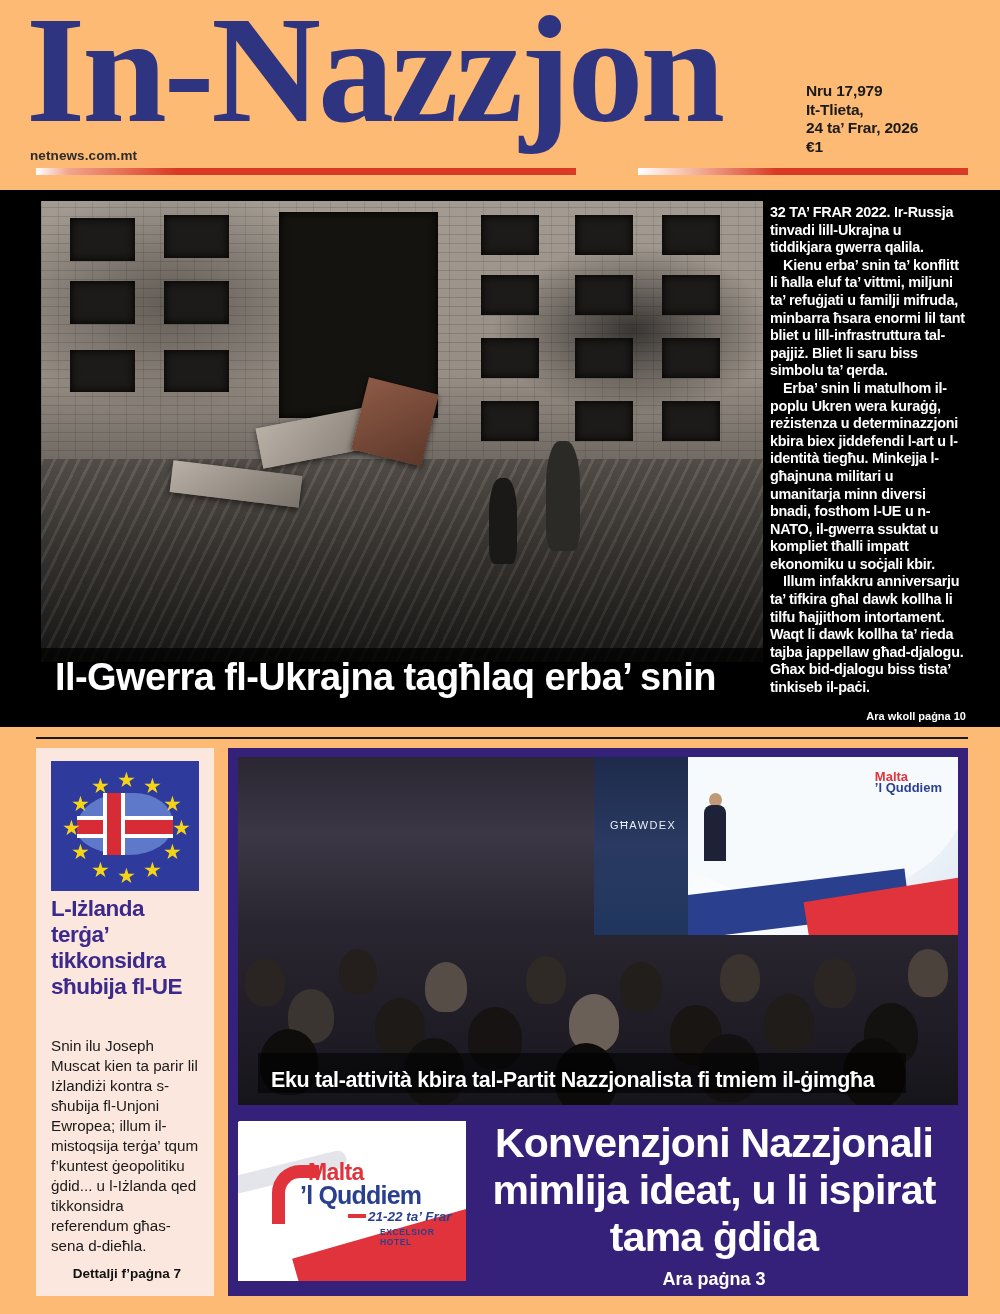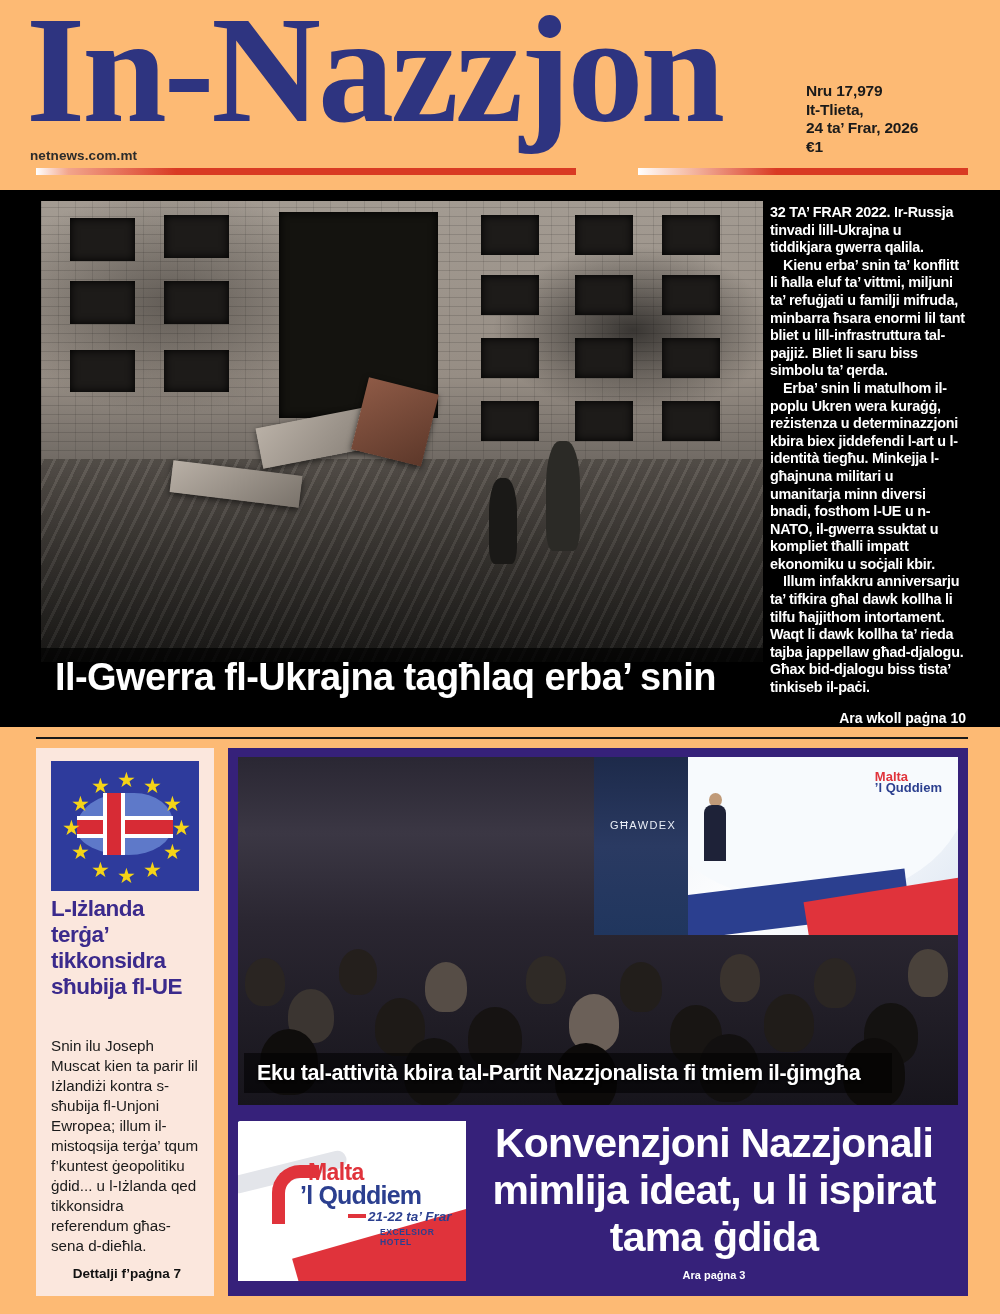--- a/index.html
+++ b/index.html
@@ -89,21 +89,21 @@
   .lead-side{
     position:absolute;left:770px;top:14px;width:196px;height:500px;
     color:#fff;
   }
   .lead-side p{
     margin:0;font-size:14.4px;line-height:17.6px;font-weight:700;
     letter-spacing:-0.25px;
   }
   .lead-side p.ind{text-indent:13px;}
   .lead-side .seealso{
-    margin-top:13px;text-align:right;font-size:14px;font-weight:700;
+    margin-top:13px;text-align:right;font-size:11px;font-weight:700;
   }
 
   
   .divider{position:absolute;left:36px;top:737px;width:932px;height:2px;background:#1a1a1a;}
 
   
   .side-col{
     position:absolute;left:36px;top:748px;width:178px;height:548px;
     background:#fbe7dd;
   }
@@ -181,22 +181,22 @@
   .speaker{
     position:absolute;left:466px;top:48px;width:22px;height:56px;
     background:#1e2238;border-radius:8px 8px 0 0;
   }
   .speaker-head{position:absolute;left:471px;top:36px;width:13px;height:14px;border-radius:50%;background:#c09a78;}
   .crowd{
     position:absolute;left:0;bottom:0;width:100%;height:64%;
   }
   .head{position:absolute;border-radius:50% 50% 42% 42%;}
   .conv-caption{
-    position:absolute;left:6px;top:296px;width:648px;height:40px;
-    background:rgba(0,0,0,.55);display:flex;align-items:center;
+    position:absolute;left:20px;top:296px;width:648px;height:40px;
+    background:rgba(0,0,0,.55);display:flex;align-items:flex-end;
   }
   .conv-caption span{
     font-size:21.5px;font-weight:700;color:#fff;padding-left:13px;
     letter-spacing:-0.4px;white-space:nowrap;
     text-shadow:0 1px 3px rgba(0,0,0,.95);
   }
   .promo-card{
     position:absolute;left:10px;top:373px;width:228px;height:160px;
     background:#fff;overflow:hidden;
   }
@@ -218,21 +218,21 @@
 
   .conv-head-wrap{
     position:absolute;left:246px;top:372px;width:480px;
     text-align:center;color:#fff;
   }
   .conv-head{
     font-size:41px;line-height:47px;font-weight:700;letter-spacing:-0.8px;
     margin:0;
   }
   .conv-sub{
-    margin-top:8px;font-size:11px;font-weight:700;
+    margin-top:8px;font-size:18px;font-weight:700;
   }
 </style>
 </head>
 <body>
 
 <div class="page">
 
   <div class="masthead">
     <div class="masthead-title">In-Nazzjon</div>
     <div class="masthead-meta">

